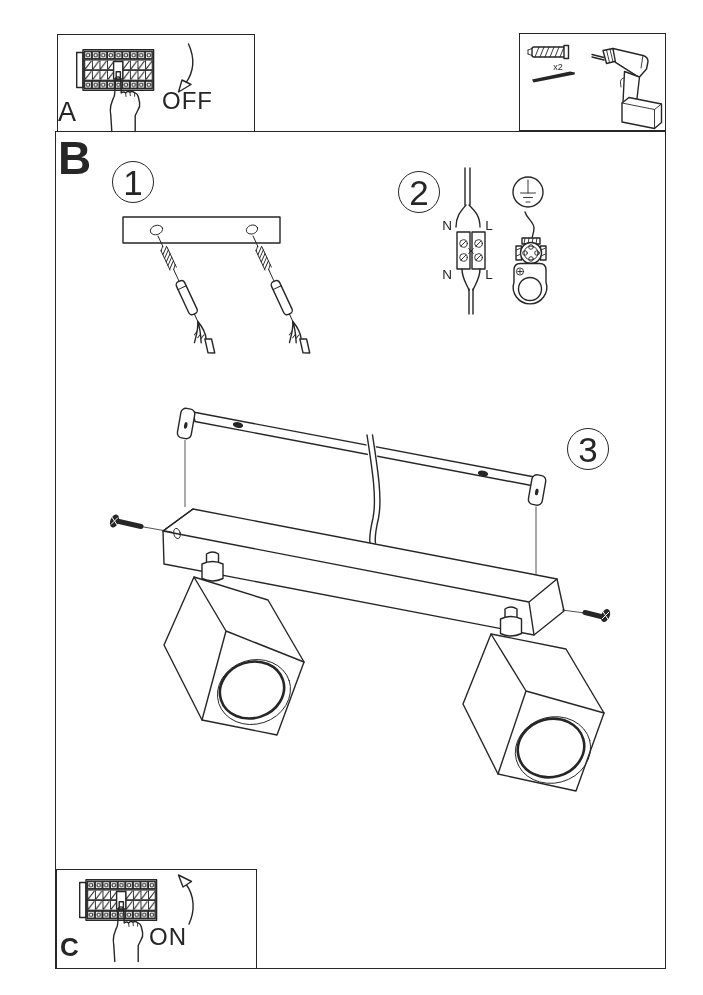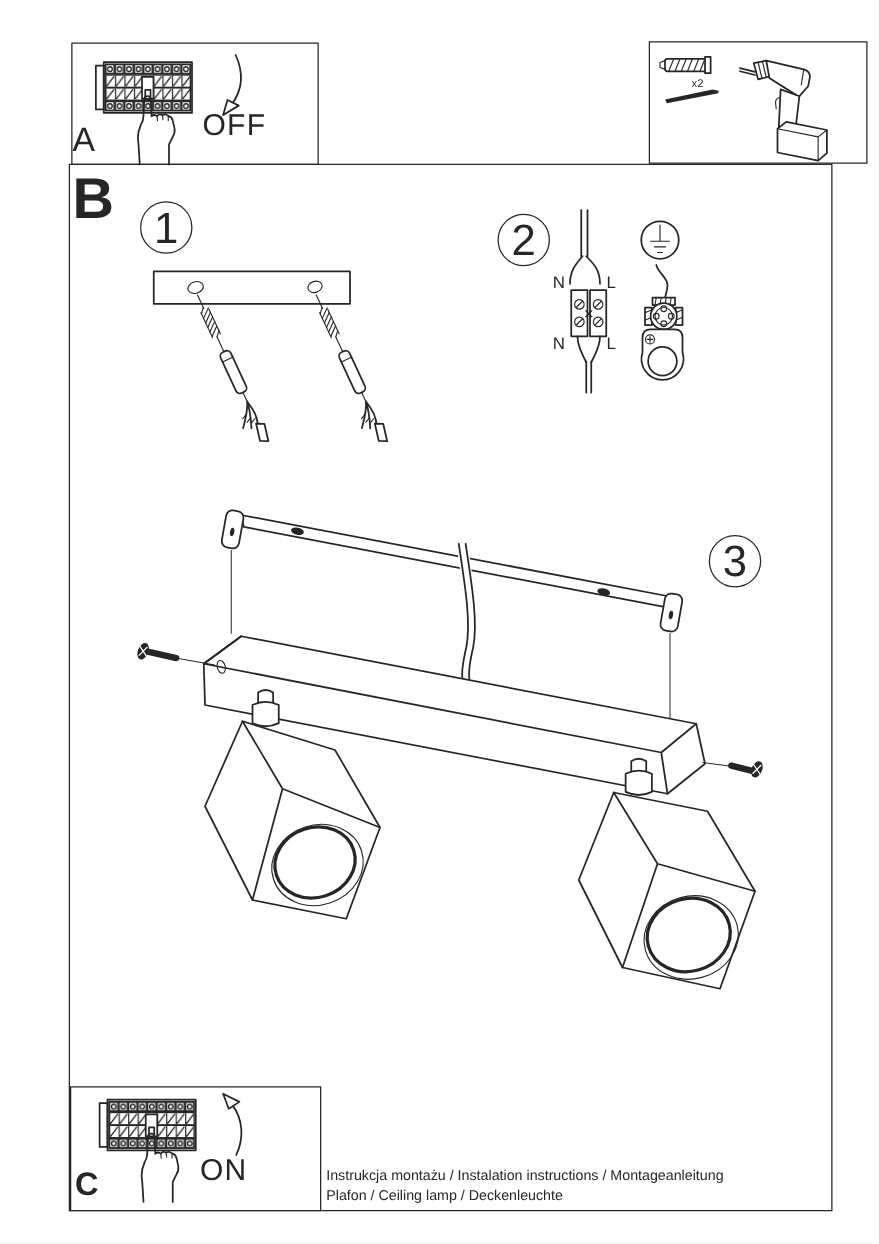--- a/index.html
+++ b/index.html
@@ -6,29 +6,29 @@
   html,body{margin:0;padding:0;background:#e8e8e8;}
   .page{
     position:relative; width:703px; height:995px; background:var(--paper);
     font-family:"Liberation Sans", sans-serif; color:var(--ink); overflow:hidden;
     margin:0 auto;
   }
   .box{position:absolute; background:var(--paper); border:1.6px solid var(--ink); box-sizing:border-box;}
   .frame{position:absolute; left:55px; top:131px; width:611px; height:838px;
          border:1.6px solid var(--ink); box-sizing:border-box;}
   .box-a{left:57px; top:34px; width:198px; height:98px;}
-  .box-tools{left:519px; top:33px; width:175px; height:98px;}
+  .box-tools{left:519px; top:33px; width:147px; height:98px;}
   .box-c{left:56px; top:869px; width:201px; height:100px;}
   .lbl{position:absolute; color:var(--ink); line-height:1;}
   .lbl-a{left:58px; top:99px; font-size:27px;}
   .lbl-b{left:58px; top:135px; font-size:46px; font-weight:700;}
   .lbl-c{left:60px; top:934px; font-size:26px; font-weight:700;}
   .action{position:absolute; font-size:24px; letter-spacing:1px; line-height:1;}
   .act-off{left:162px; top:89px;}
-  .act-on{left:160px; top:925px;}
+  .act-on{left:149px; top:925px;}
   .circle{
     position:absolute; width:42px; height:42px; border:1.5px solid var(--ink);
     border-radius:50%; box-sizing:border-box; display:flex; align-items:center;
     justify-content:center; font-size:35px; line-height:1; background:var(--paper);
   }
   .circle1{left:112px; top:161px;}
   .circle2{left:398px; top:171px;}
   .circle3{left:567px; top:428px;}
   .footer{position:absolute; left:261px; top:933px; font-size:11.4px; line-height:16px; white-space:nowrap;}
   
@@ -282,18 +282,14 @@
       </g>
       <g>
         <path class="ln" d="M132,54 C138,41 138,26 128.5,13.5"></path>
         <path class="lnW" d="M121.5,5 L126,17 L134.5,11.5 Z"></path>
       </g>
     </svg>
   </div>
   <span class="lbl lbl-c">C</span>
   <span class="action act-on">ON</span>
 
-  <div class="footer">
-    <div>Instrukcja montażu / Instalation instructions / Montageanleitung</div>
-    <div>Plafon / Ceiling lamp / Deckenleuchte</div>
-  </div>
 
 </div>
 
 </body></html>

